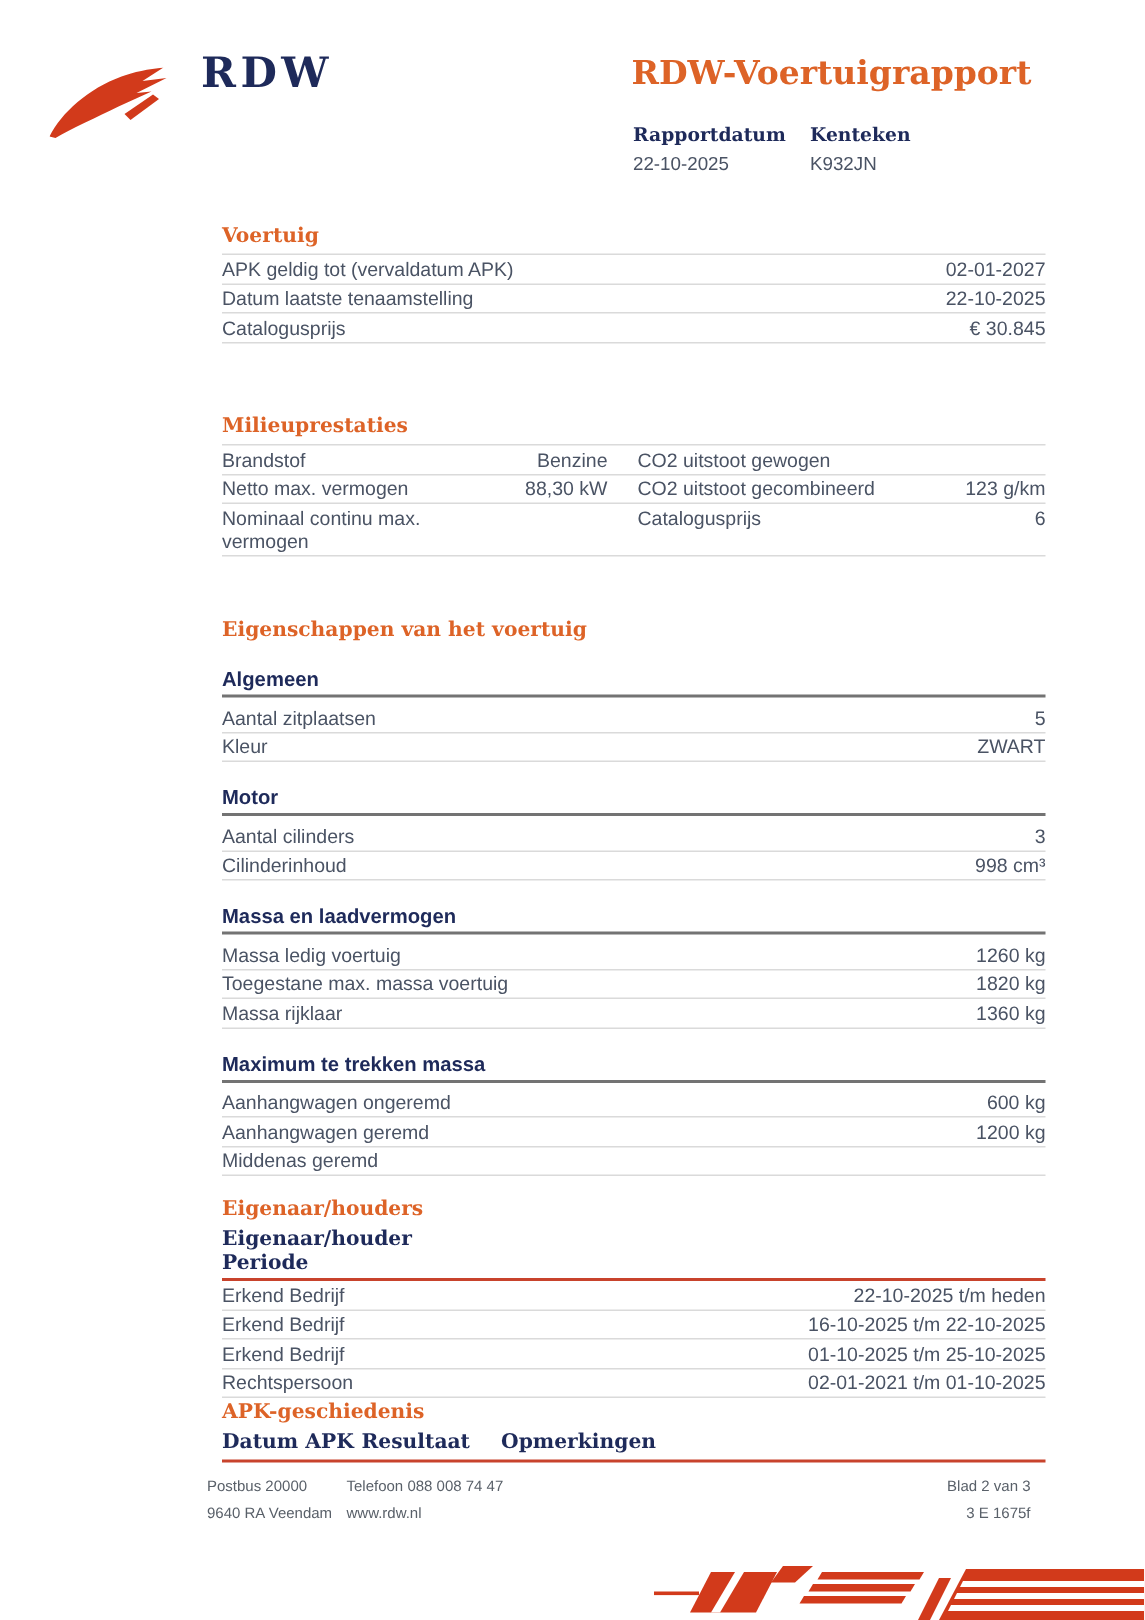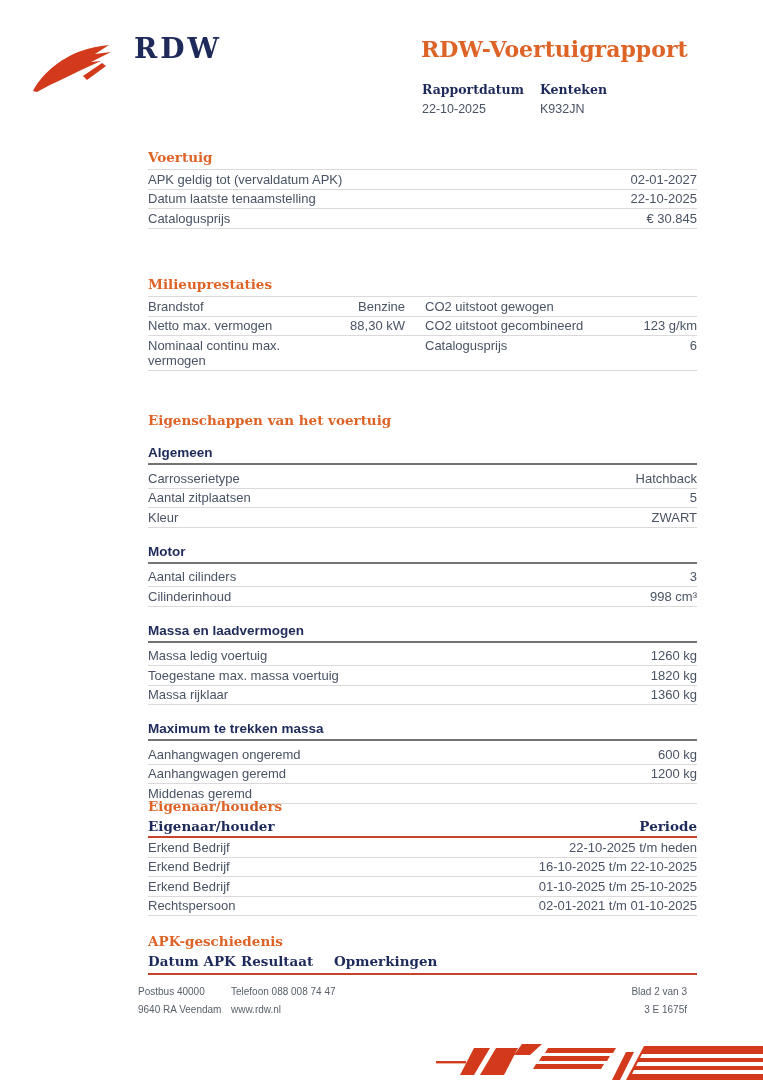--- a/index.html
+++ b/index.html
@@ -37,21 +37,21 @@
   
   .subsec{margin-top:16px;}
   .subsec:first-of-type{margin-top:2px;}
   .sub-title{font-size:13.5px;font-weight:bold;color:#1E2A5A;line-height:16px;
              padding-bottom:2px;border-bottom:2px solid #737373;}
   .subsec .tbl{margin-top:4px;}
 
   
   .owner-head{display:flex;justify-content:space-between;font-family:"DejaVu Serif",serif;
               font-weight:bold;font-size:13.5px;color:#1E2A5A;line-height:16px;
-              padding-bottom:2px;border-bottom:2px solid #C8432C;}
+              padding-bottom:2px;border-bottom:2px solid #C8432C;flex-direction:column;}
   
   .apk-head{display:flex;font-family:"DejaVu Serif",serif;font-weight:bold;font-size:13.5px;
             color:#1E2A5A;line-height:16px;padding-bottom:4px;border-bottom:2px solid #C8432C;}
   .apk-c1{flex:0 0 93px;}
   .apk-c2{flex:0 0 93px;}
   .apk-c3{flex:1 1 auto;}
 
   
   .footer{position:absolute;left:138px;top:986px;width:549px;display:grid;
           grid-template-columns:93px 1fr auto;row-gap:7px;font-size:10px;color:#596069;}
@@ -126,24 +126,20 @@
     </div>
   </div>
 
   <div class="section" style="top:412px">
     <div class="sec-title">Eigenschappen van het voertuig</div>
 
     <div class="subsec">
       <div class="sub-title">Algemeen</div>
       <div class="tbl no-top">
         <div class="row">
-          <span class="lbl">Carrosserietype</span>
-          <span class="val">Hatchback</span>
-        </div>
-        <div class="row">
           <span class="lbl">Aantal zitplaatsen</span>
           <span class="val">5</span>
         </div>
         <div class="row">
           <span class="lbl">Kleur</span>
           <span class="val">ZWART</span>
         </div>
       </div>
     </div>
 
@@ -227,21 +223,21 @@
   <div class="section" style="top:933px">
     <div class="sec-title">APK-geschiedenis</div>
     <div class="apk-head">
       <span class="apk-c1">Datum APK</span>
       <span class="apk-c2">Resultaat</span>
       <span class="apk-c3">Opmerkingen</span>
     </div>
   </div>
 
   <div class="footer">
-    <span>Postbus 40000</span>
+    <span>Postbus 20000</span>
     <span>Telefoon 088 008 74 47</span>
     <span class="r">Blad 2 van 3</span>
     <span>9640 RA Veendam</span>
     <span>www.rdw.nl</span>
     <span class="r">3 E 1675f</span>
   </div>
 
   <svg class="bottom-graphic" width="333" height="44" viewBox="0 0 333 44">
     <g fill="#D23A1B">
       <rect x="6" y="25" width="30" height="2.4"></rect>

